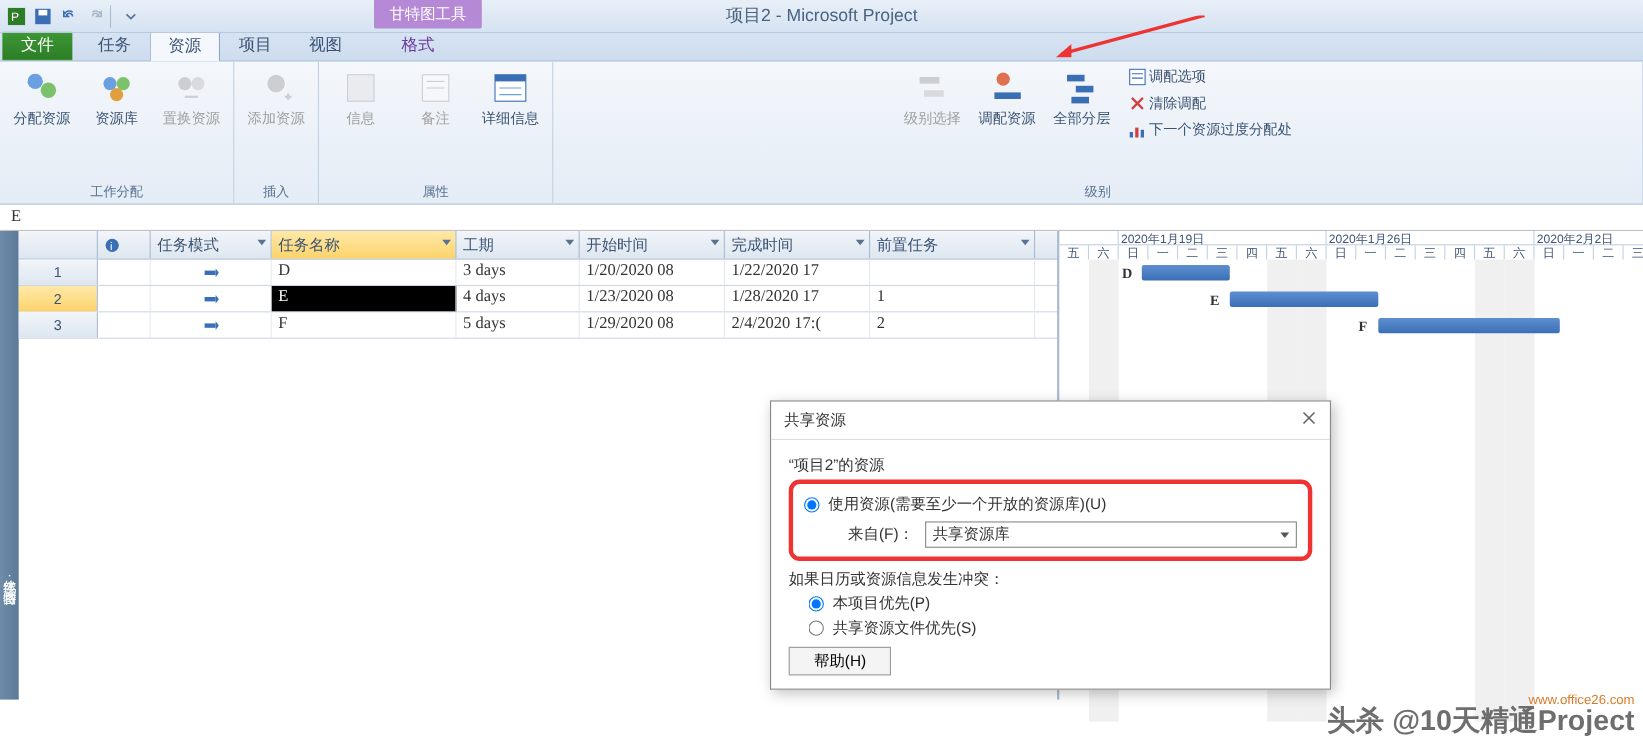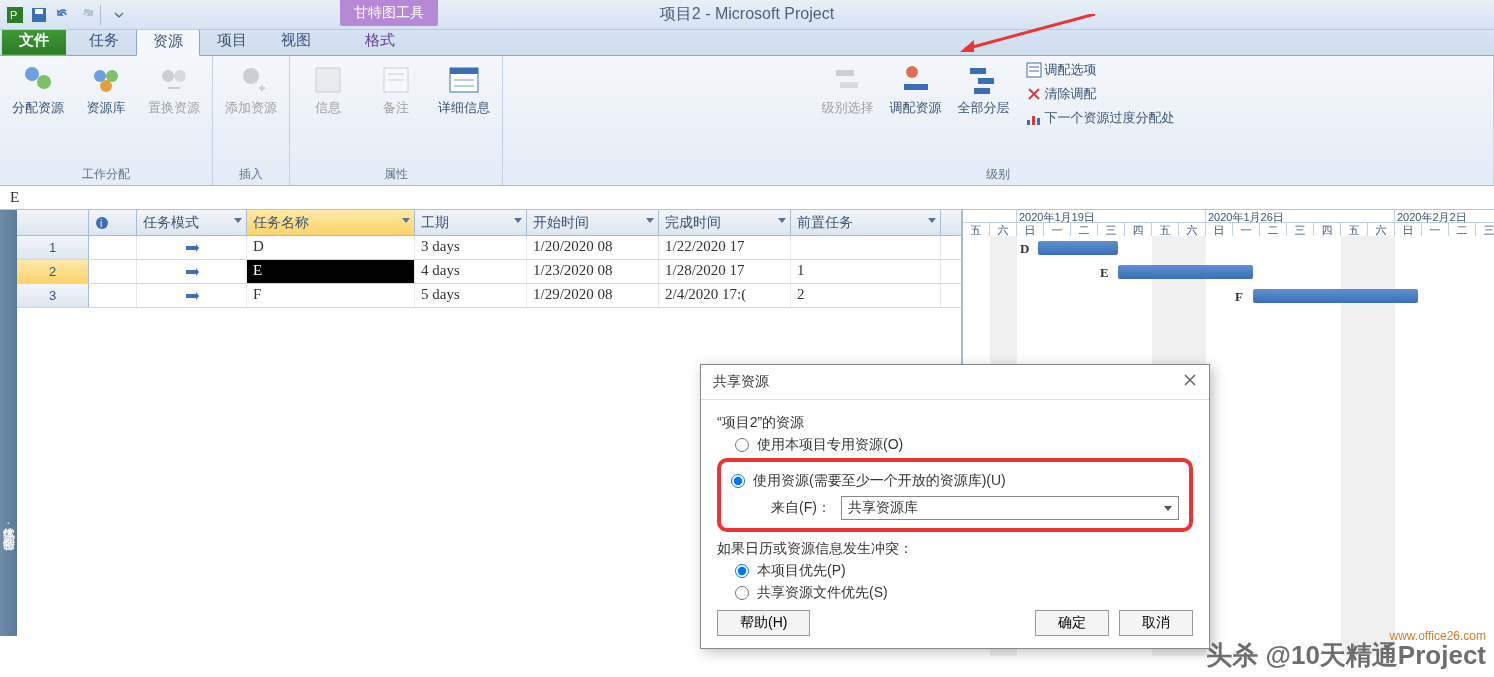--- a/index.html
+++ b/index.html
@@ -8,21 +8,21 @@
 
 .titlebar { height: 30px; background: linear-gradient(#e8eff7,#d6e3f3); display:flex; align-items:center; position:relative; border-bottom:1px solid #b8c9dd;}
 .qat { display:flex; align-items:center; gap:2px; padding:0 4px;}
 .qat-btn { width:22px; height:22px; display:flex; align-items:center; justify-content:center; border:1px solid transparent; border-radius:2px;}
 .title-text { position:absolute; left:50%; transform:translateX(-50%); font-size:16px; color:#4a6280;}
 .tool-tab-title { position:absolute; left:340px; top:0; background:#b589d6; color:#fff; padding:4px 14px; font-size:14px; border-radius:0 0 2px 2px;}
 
 
 .tabs { height:26px; display:flex; align-items:flex-end; background:linear-gradient(#d6e3f3,#cddcee); padding-left:2px; border-bottom:1px solid #8ba8c9;}
 .tab { padding:4px 16px; font-size:15px; color:#3b5374; cursor:default; border:1px solid transparent;}
-.tab.file { background:linear-gradient(#3d9b35,#2d7d27); color:#fff; font-weight:bold; border-radius:2px 2px 0 0; margin-right:6px;}
+.tab.file { background:linear-gradient(#3d9b35,#2d7d27); color:#fff; font-weight:normal; border-radius:2px 2px 0 0; margin-right:6px;}
 .tab.active { background:#f4f7fb; border:1px solid #8ba8c9; border-bottom:1px solid #f4f7fb; border-radius:2px 2px 0 0; margin-bottom:-1px;}
 .tab.purple { color:#6a3a9c; margin-left:20px;}
 
 
 .ribbon { height:130px; background:linear-gradient(#f4f7fb,#e4ecf6); border-bottom:1px solid #a8bbd1; display:flex;}
 .group { border-right:1px solid #c2d1e2; padding:4px 8px 2px 8px; display:flex; flex-direction:column; align-items:center; justify-content:space-between;}
 .group-body { display:flex; gap:8px; align-items:flex-start;}
 .big-btn { display:flex; flex-direction:column; align-items:center; width:60px; gap:2px; padding:2px;}
 .big-btn .icon { width:36px; height:36px; display:flex; align-items:center; justify-content:center;}
 .big-btn .lbl { font-size:13px; text-align:center; line-height:1.2; color:#3b5374;}
@@ -443,24 +443,20 @@
   <div class="dlg-title">
     <span>共享资源</span>
     <span class="dlg-close">
         <svg width="14" height="14">
           <path d="M2 2l10 10M12 2L2 12" stroke="#666" stroke-width="1.5"></path>
         </svg>
       </span>
   </div>
   <div class="dlg-body">
     <div class="dlg-section">“项目2”的资源</div>
-    <div class="dlg-opt">
-        <input type="radio" name="r1" style="">
-        <span>使用本项目专用资源(O)</span>
-      </div>
     <div class="redbox">
       <div class="dlg-opt" style="margin-left:0;">
           <input type="radio" name="r1" checked="" style="">
           <span>使用资源(需要至少一个开放的资源库)(U)</span>
         </div>
       <div class="fromrow">
         <span>来自(F)：</span>
         <div class="combo">
             <span>共享资源库</span>
             <div class="cdd"></div>
@@ -471,22 +467,18 @@
     <div class="dlg-opt">
         <input type="radio" name="r2" checked="" style="">
         <span>本项目优先(P)</span>
       </div>
     <div class="dlg-opt">
         <input type="radio" name="r2" style="">
         <span>共享资源文件优先(S)</span>
       </div>
     <div class="dlg-btns">
       <button class="dlg-btn">帮助(H)</button>
-      <div style="display:flex;gap:10px;">
-        <button class="dlg-btn">确定</button>
-        <button class="dlg-btn">取消</button>
-      </div>
     </div>
   </div>
 </div>
 
 <div class="watermark">头杀 @10天精通Project</div>
 <div class="watermark2">www.office26.com</div>
 
 </body></html>

